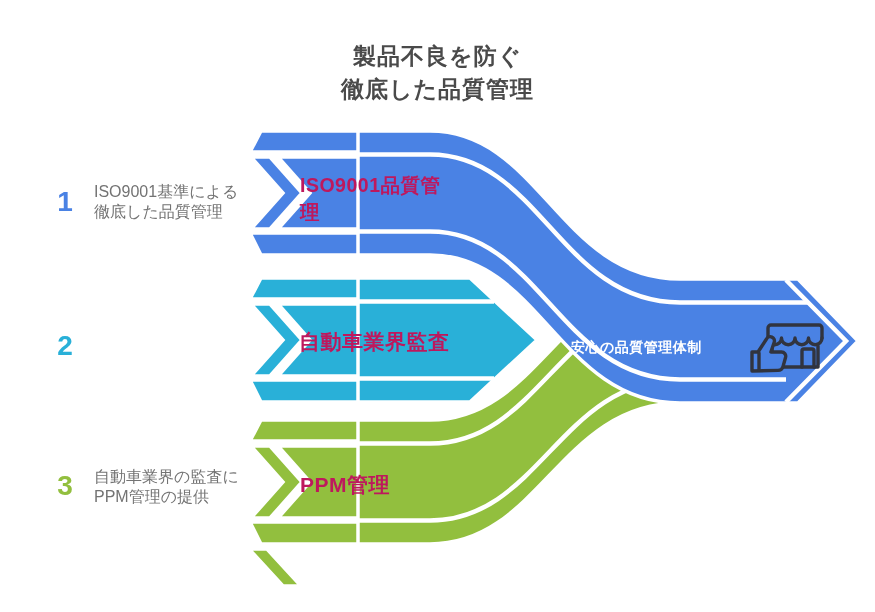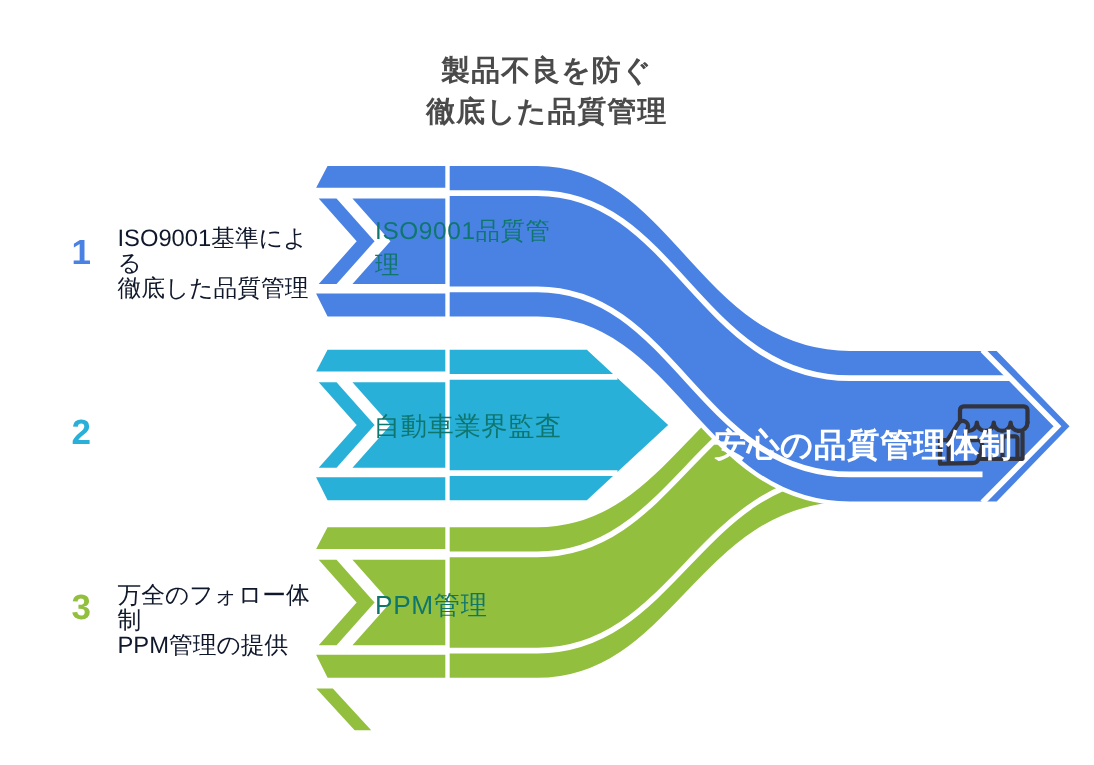--- a/index.html
+++ b/index.html
@@ -15,29 +15,29 @@
   }
   .item-num{
     position:absolute;left:48px;width:34px;text-align:center;
     font-size:28px;font-weight:bold;line-height:30px;
   }
   .num-1{color:var(--c-blue);}
   .num-2{color:var(--c-cyan);}
   .num-3{color:var(--c-green);}
   .item-desc{
     position:absolute;left:94px;width:160px;
-    font-size:19px;line-height:20px;color:#0f172a;font-weight:500;
+    font-size:16px;line-height:20px;color:#737373;font-weight:500;
   }
   .ribbon-label{
-    position:absolute;color:#0f766e;font-weight:normal;
+    position:absolute;color:#be185d;font-weight:bold;
     font-size:19.5px;line-height:27px;letter-spacing:.5px;
   }
   .result-label{
     position:absolute;left:571px;top:339px;color:#ffffff;font-weight:bold;
-    font-size:26px;white-space:nowrap;letter-spacing:.5px;
+    font-size:14px;white-space:nowrap;letter-spacing:.5px;
   }
   .fill-blue{fill:var(--c-blue);}
   .fill-cyan{fill:var(--c-cyan);}
   .fill-green{fill:var(--c-green);}
   .sep{fill:none;stroke:#ffffff;stroke-width:4.5;}
   .edge{stroke:#ffffff;stroke-width:3.5;stroke-linejoin:miter;}
   .icon-line{fill:none;stroke:var(--c-icon);stroke-width:3.4;stroke-linecap:round;stroke-linejoin:round;}
   .icon-fill{fill:var(--c-blue);stroke:var(--c-icon);stroke-width:3.4;stroke-linecap:round;stroke-linejoin:round;}
 </style>
 </head>
@@ -91,21 +91,21 @@
 
   <div class="txt title"><span>製品不良を防ぐ</span><br><span>徹底した品質管理</span></div>
 
   <div class="item-num num-1" style="top:187px">1</div>
   <div class="item-desc txt" style="top:182px">ISO9001基準による
 徹底した品質管理</div>
 
   <div class="item-num num-2" style="top:331px">2</div>
 
   <div class="item-num num-3" style="top:471px">3</div>
-  <div class="item-desc txt" style="top:467px">万全のフォロー体制
+  <div class="item-desc txt" style="top:467px">自動車業界の監査に
 PPM管理の提供</div>
 
   <div class="ribbon-label" style="left:300px;top:172px;width:156px">ISO9001品質管理</div>
   <div class="ribbon-label" style="left:300px;top:471px;width:220px;font-size:21px">PPM管理</div>
   <div class="ribbon-label" style="left:299px;top:328px;width:220px;font-size:21px">自動車業界監査</div>
 
   <div class="result-label">安心の品質管理体制</div>
 </div>
 
 </body></html>

